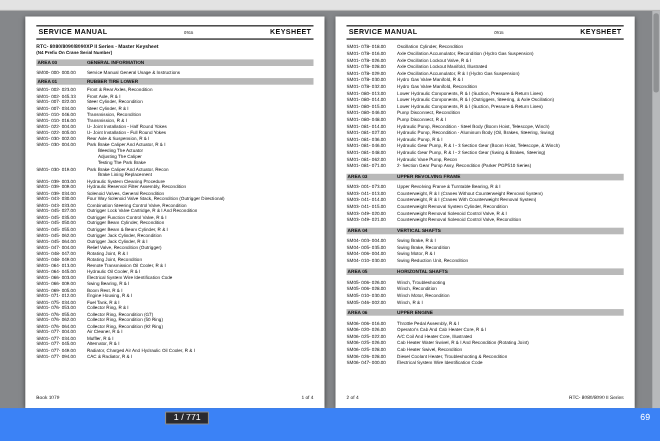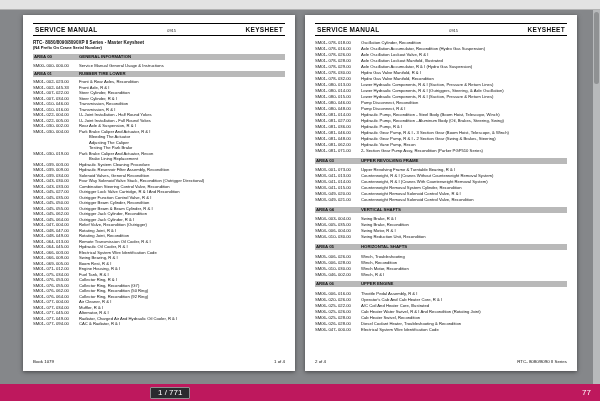--- a/index.html
+++ b/index.html
@@ -15,21 +15,21 @@
   .subtitle{font-size:4.1px}
   .entry-row{display:flex;font-size:4.2px;line-height:5.5px;white-space:nowrap;overflow:hidden}
   .page-right .entry-row{line-height:6px}
   .entry-row .code{width:46px;flex:none}
   .entry-row .desc{flex:1}
   .entry-row.sub{padding-left:56px}
   .area-row{display:flex;font-size:4.3px;line-height:6.2px;font-weight:bold;background:#b9b9b9;margin:2.5px 0;padding-left:1px;white-space:nowrap;overflow:hidden}
   .page-right .area-row{margin:3.5px 0}
   .area-row .code{width:45px;flex:none}
   .page-footer{position:absolute;left:10px;right:10px;bottom:7px;display:flex;justify-content:space-between;font-size:4.4px}
-  .bottom-bar{position:absolute;left:0;right:0;bottom:0;height:17px;background:#be185d;color:#fff}
+  .bottom-bar{position:absolute;left:0;right:0;bottom:0;height:30px;background:#3b82f6;color:#fff}
   .page-box{position:absolute;left:150px;top:2.5px;border:1px solid #8e8e8e;background:#2a2a2e;font-size:8px;line-height:10px;padding:0 7px;border-radius:1px;color:#fff}
   .zoom{position:absolute;right:9px;top:4px;font-size:8px;color:#fff}
   .scrollbar{position:absolute;right:0;top:10px;width:7px;height:374px;background:#b7b9bb}
   .thumb{position:absolute;left:1px;right:1px;top:2px;height:72px;background:#8f9193;border-radius:3px}
 </style>
 </head>
 <body>
 
 <div class="top-strip"></div>
 
@@ -432,14 +432,14 @@
   </div>
 
 </div>
 
 <div class="scrollbar">
   <div class="thumb"></div>
 </div>
 
 <div class="bottom-bar">
   <div class="page-box">1 / 771</div>
-  <div class="zoom">77</div>
+  <div class="zoom">69</div>
 </div>
 
 </body></html>

